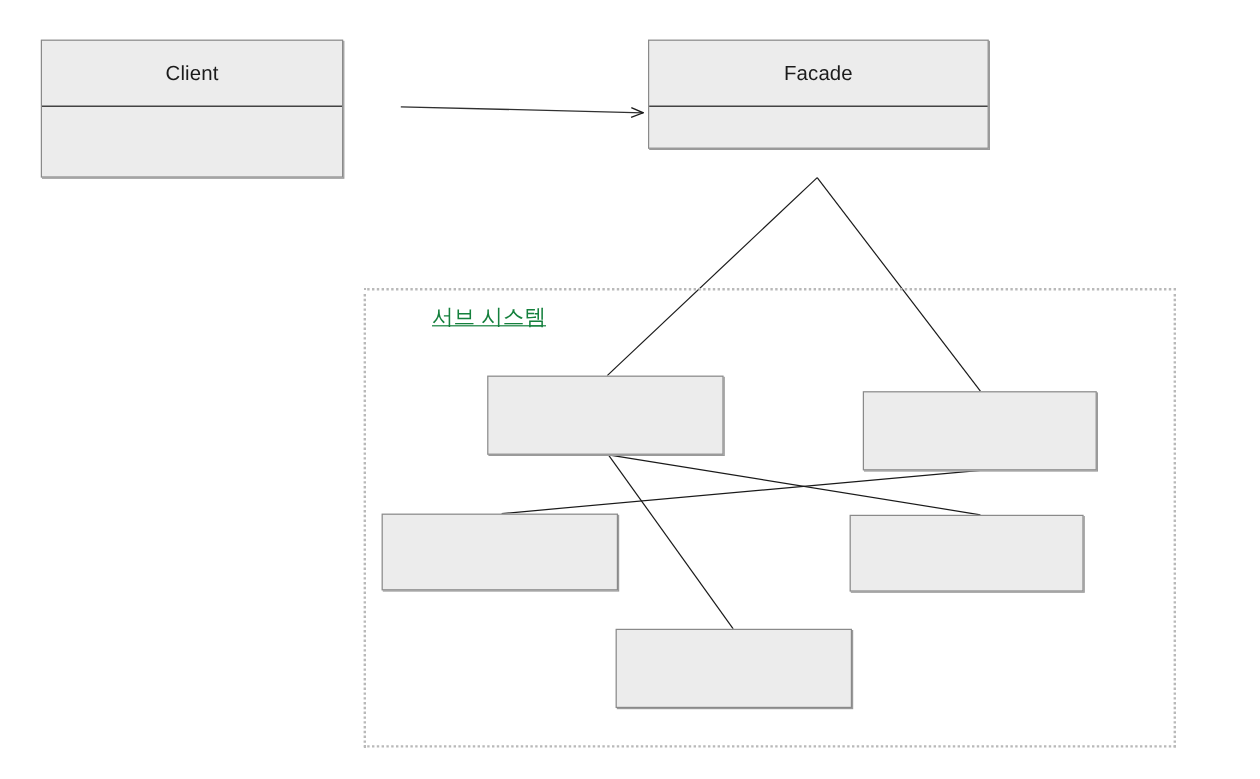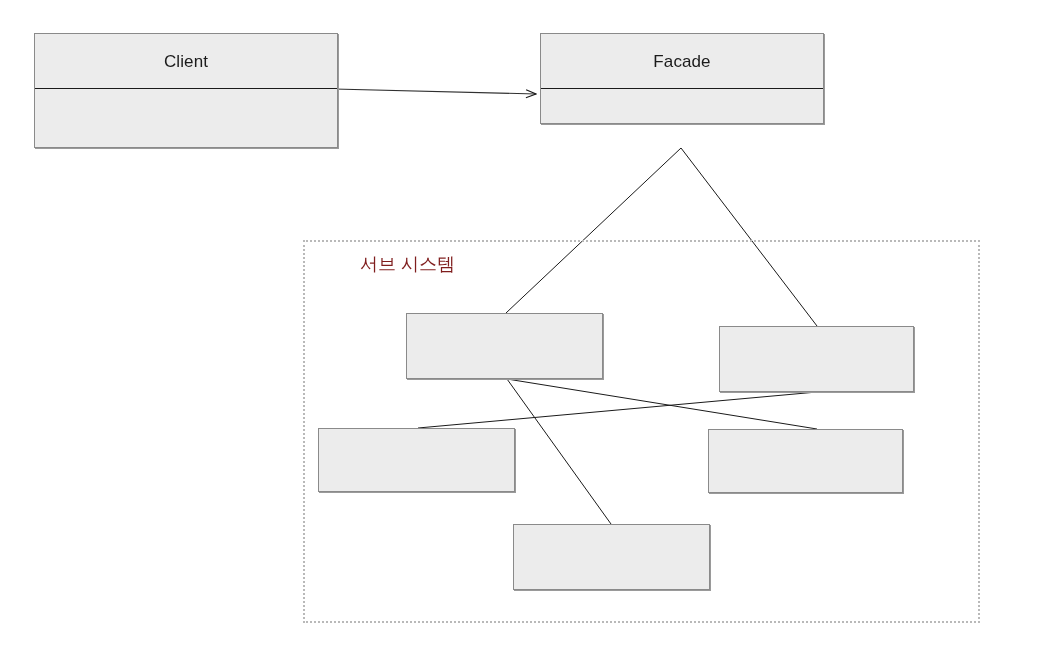--- a/index.html
+++ b/index.html
@@ -52,22 +52,23 @@
   }
   .subsystem-frame {
     position: absolute;
     box-sizing: border-box;
     border: 2px dotted #b9b9b9;
     background: transparent;
   }
   .subsystem-label {
     position: absolute;
     font-size: 18px;
-    color: #7f1d1d;
+    color: #15803d;
     white-space: nowrap;
+    text-decoration: underline;
   }
   .plain-box {
     position: absolute;
     box-sizing: border-box;
     background: #ececec;
     border: 1px solid #8a8a8a;
     box-shadow: 1px 1px 0 0 #9a9a9a;
   }
 </style>
 </head>
@@ -88,21 +89,21 @@
 
     <line class="edge" x1="681" y1="148" x2="817" y2="326" stroke="#1a1a1a" stroke-width="1"></line>
 
     <line class="edge" x1="507" y1="379" x2="817" y2="429" stroke="#1a1a1a" stroke-width="1"></line>
 
     <line class="edge" x1="817" y1="392" x2="418" y2="428" stroke="#1a1a1a" stroke-width="1"></line>
 
     <line class="edge" x1="507" y1="379" x2="611" y2="524" stroke="#1a1a1a" stroke-width="1"></line>
   </svg>
 
-  <div class="uml-box" id="box-client" style="left: 34px; top: 33px; width: 304px; height: 115px; padding-left: 40px;">
+  <div class="uml-box" id="box-client" style="left: 34px; top: 33px; width: 252px; height: 115px; padding-left: 40px;">
     <div class="title-row">
       <span class="title-text">Client</span>
     </div>
   </div>
 
   <div class="uml-box" id="box-facade" style="left: 540px; top: 33px; width: 284px; height: 91px;">
     <div class="title-row">
       <span class="title-text">Facade</span>
     </div>
   </div>

